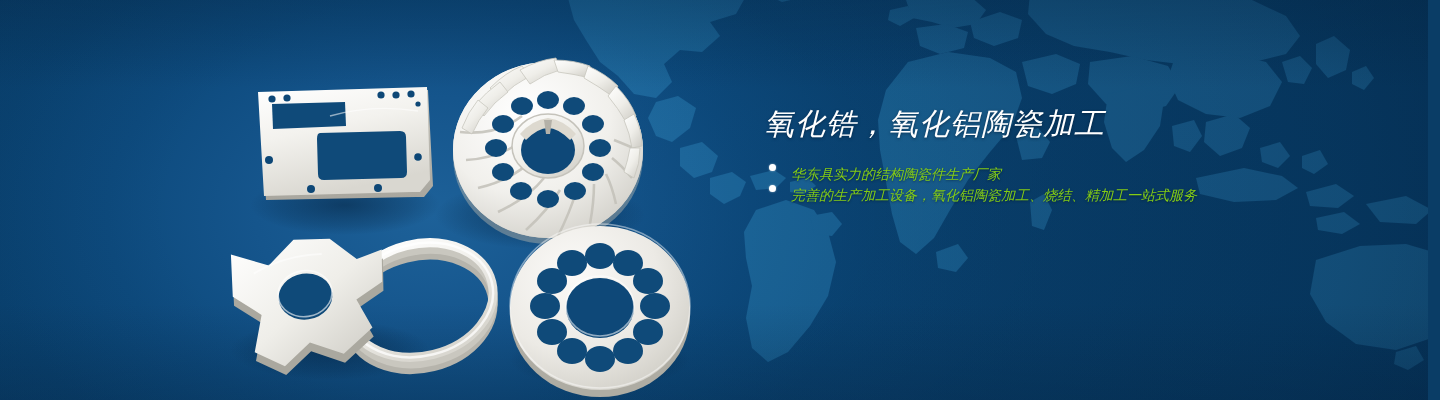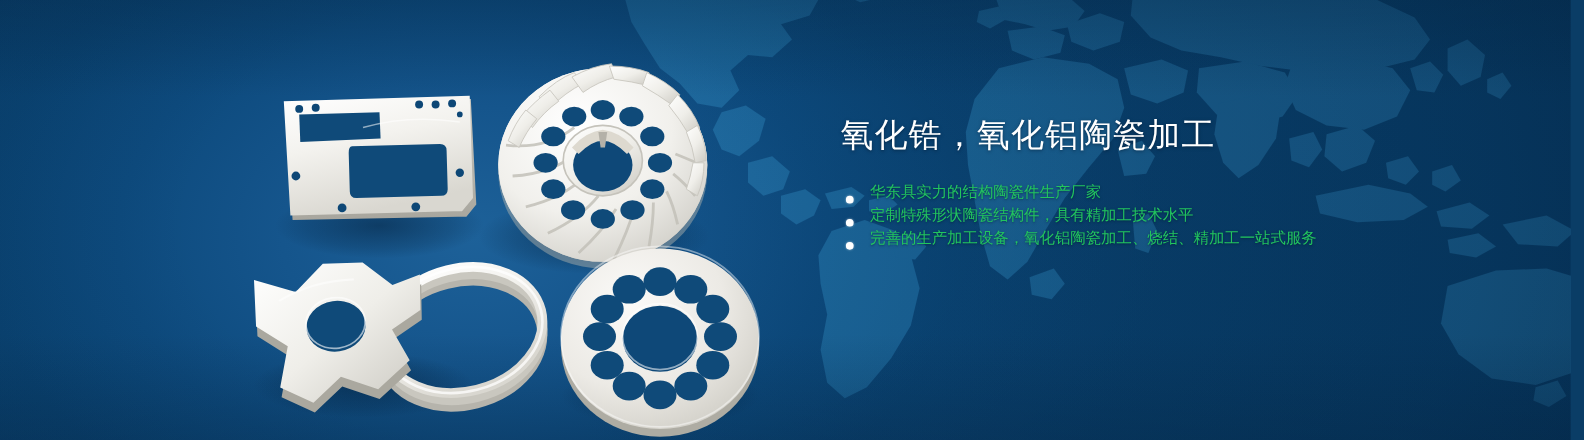--- a/index.html
+++ b/index.html
@@ -11,20 +11,21 @@
   body {
     font-family: "Liberation Sans", "DejaVu Sans", sans-serif;
   }
 
   #banner {
     position: relative;
     width: 1428px;
     height: 400px;
     overflow: hidden;
     background: #0a3d66;
+    font-style: italic;
   }
 
   
   .bg-base {
     position: absolute;
     inset: 0;
     background:
       radial-gradient(ellipse 620px 420px at 430px 215px,
         #1d6199 0%, #15558c 28%, #0d4a7d 52%, #0a4372 72%, #093f6c 100%);
   }
@@ -88,23 +89,23 @@
     white-space: nowrap;
     text-shadow: 0 1px 3px rgba(0,20,40,0.55);
   }
   .bullets {
     list-style: none;
     margin: 20px 0 0 0;
     padding: 0;
   }
   .bullet-row {
     display: flex;
-    align-items: flex-end;
+    align-items: flex-start;
     height: 21px;
-    color: #22c55e;
+    color: #84cc16;
     font-size: 14px;
     line-height: 21px;
     white-space: nowrap;
     text-shadow: 0 1px 2px rgba(0,18,36,0.5);
   }
   .dot {
     width: 7px;
     height: 7px;
     border-radius: 50%;
     background: #ffffff;
@@ -365,22 +366,18 @@
   <div class="textblock">
     <div class="headline">氧化锆，氧化铝陶瓷加工</div>
 
     <ul class="bullets">
       <li class="bullet-row">
         <span class="dot"></span>
         <span>华东具实力的结构陶瓷件生产厂家</span>
       </li>
       <li class="bullet-row">
         <span class="dot"></span>
-        <span>定制特殊形状陶瓷结构件，具有精加工技术水平</span>
-      </li>
-      <li class="bullet-row">
-        <span class="dot"></span>
         <span>完善的生产加工设备，氧化铝陶瓷加工、烧结、精加工一站式服务</span>
       </li>
     </ul>
   </div>
 
 </div>
 
 </body></html>

